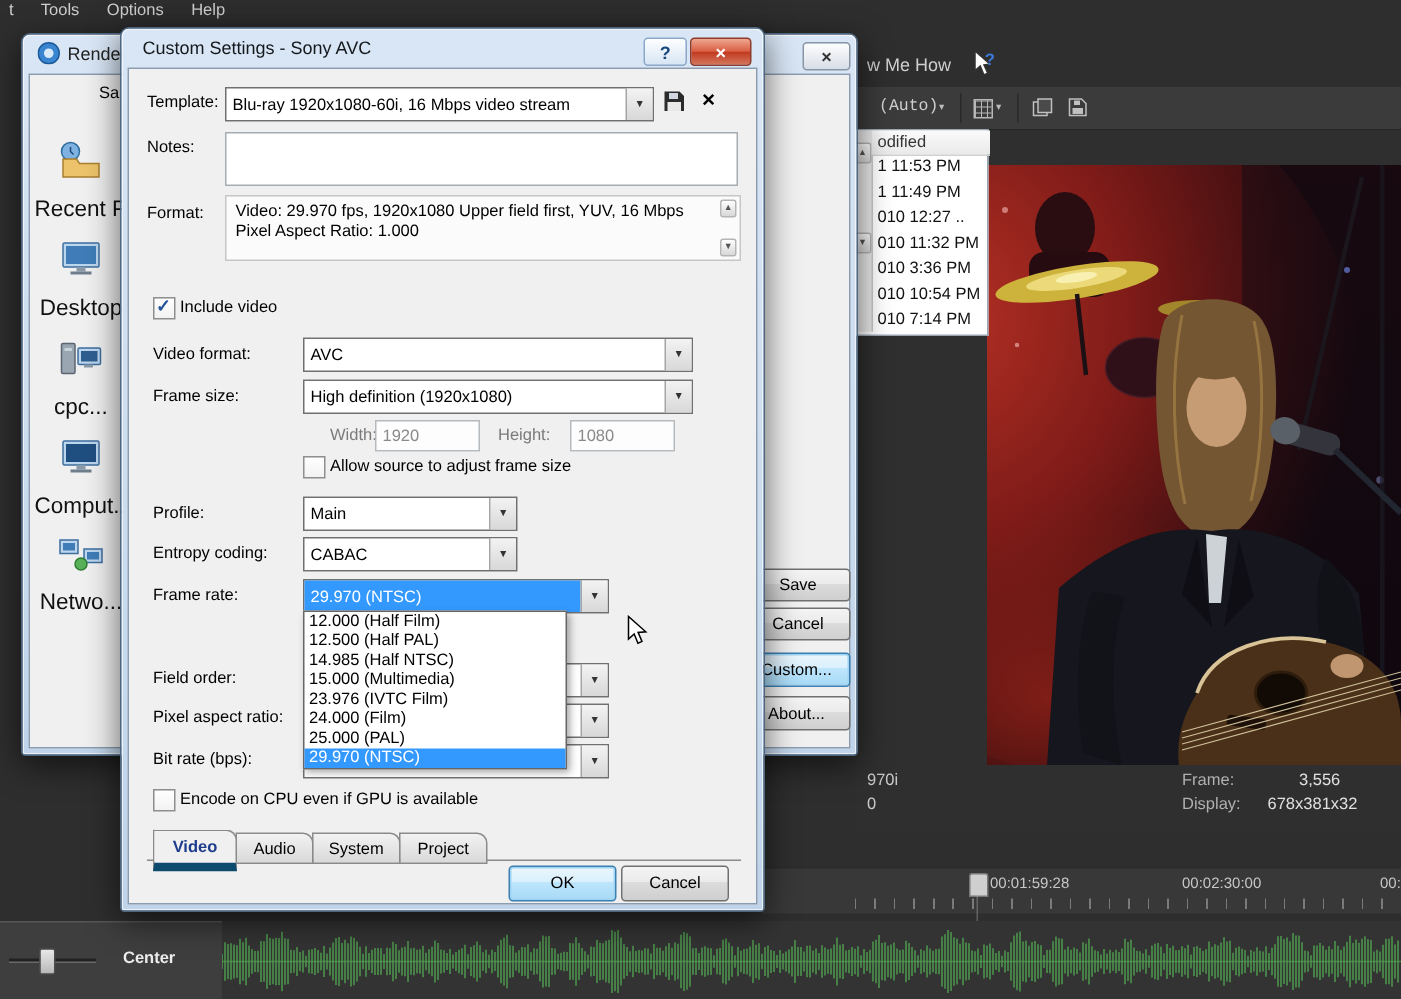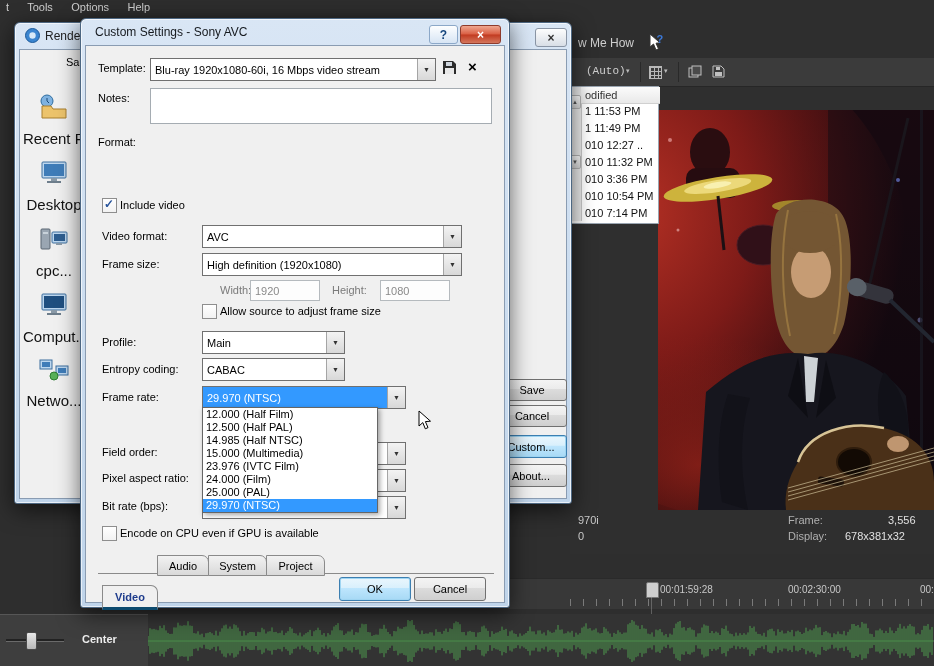--- a/index.html
+++ b/index.html
@@ -23,21 +23,21 @@
   .cb{position:absolute;width:13px;height:13px;background:linear-gradient(#fff,#f2f2f2);
       border:1px solid #8e8e8e;}
   .cb.checked::after{content:"\2713";position:absolute;left:1px;top:-2px;font-size:12px;font-weight:bold;color:#28549b;}
   .inpd{position:absolute;height:19px;border:1px solid #b5babe;background:#fdfdfd;color:#8a8a8a;
         font-size:11px;display:flex;align-items:center;padding:0 4px;}
   .ddl{position:absolute;background:#fff;border:1px solid #666;box-shadow:2px 2px 5px rgba(0,0,0,.35);z-index:6;}
   .ddl .it{height:13px;line-height:13px;font-size:11px;padding:0 3px;white-space:nowrap;}
   .ddl .it.sel{background:#3399ff;color:#fff;}
   .tab{position:absolute;border:1px solid #8a8a8a;border-radius:0 7px 0 0;font-size:11px;
        display:flex;align-items:center;justify-content:center;background:linear-gradient(#f2f2f2,#d9d9d9);z-index:2;}
-  .tab.active{background:#f0f0f0;border-bottom:3px solid #0c4a6e;font-weight:bold;color:#1e3c8c;z-index:3;margin-top:32px;}
+  .tab.active{background:#f0f0f0;border-bottom:6px solid #0c4a6e;font-weight:bold;color:#1e3c8c;z-index:3;}
   
   .dlg{position:absolute;border:1px solid #4d6782;border-radius:6px 6px 3px 3px;
        background:linear-gradient(#d9e6f5,#bfd4ea);box-shadow:0 6px 22px rgba(0,0,0,.6),inset 0 0 0 1px rgba(255,255,255,.65);}
   .dlgbody{position:absolute;background:#f0f0f0;border:1px solid #8a9cb2;}
   .captionbtn{position:absolute;border-radius:3px;display:flex;align-items:center;justify-content:center;
        font-size:12px;font-weight:bold;}
   .helpbtn{background:linear-gradient(#fdfeff,#d7e5f4);border:1px solid #8ca8c8;color:#17477e;}
   .closebtn-red{background:linear-gradient(#efa790,#d95f44 48%,#c13a20 52%,#d4765c);
        border:1px solid #8e3b2c;color:#fff;}
   .closebtn-gray{background:linear-gradient(#fdfdfd,#d8dee6);border:1px solid #8a95a5;color:#333;}
@@ -150,21 +150,21 @@
     <line x1="130" y1="378" x2="276" y2="338" stroke="#cfc09a" stroke-width="0.7"></line>
     <line x1="130" y1="382" x2="276" y2="342" stroke="#cfc09a" stroke-width="0.7"></line>
     <line x1="130" y1="386" x2="276" y2="346" stroke="#cfc09a" stroke-width="0.7"></line>
     <line x1="130" y1="390" x2="276" y2="350" stroke="#cfc09a" stroke-width="0.7"></line>
     <ellipse cx="240" cy="334" rx="11" ry="8" fill="#bf9670"></ellipse>
   </svg>
 
   <div class="darktext" style="left:578px;top:514px;color:#c8c8c8;">970i</div>
   <div class="darktext" style="left:578px;top:530px;color:#c8c8c8;">0</div>
   <div class="darktext" style="left:788px;top:514px;color:#b0b0b0;">Frame:</div>
-  <div class="darktext" style="left:888px;top:514px;color:#e0e0e0;">3,556</div>
+  <div class="darktext" style="left:866px;top:514px;color:#e0e0e0;">3,556</div>
   <div class="darktext" style="left:788px;top:530px;color:#b0b0b0;">Display:</div>
   <div class="darktext" style="left:845px;top:530px;color:#e0e0e0;">678x381x32</div>
 
   <div class="abs" style="left:508px;top:578px;width:426px;height:30px;background:#383838;border-top:1px solid #2a2a2a;">
     <div class="darktext" style="left:152px;top:5px;color:#c8c8c8;font-size:10px;">00:01:59:28</div>
     <div class="darktext" style="left:280px;top:5px;color:#c8c8c8;font-size:10px;">00:02:30:00</div>
     <div class="darktext" style="left:412px;top:5px;color:#c8c8c8;font-size:10px;">00:0</div>
     <div class="ticks" style="left:62px;top:20px;width:364px;"></div>
   </div>
   <div class="abs" style="left:646px;top:582px;width:11px;height:14px;background:#cfcfcf;border:1px solid #777;border-radius:2px 2px 0 0;"></div>
@@ -286,20 +286,26 @@
         <path d="M1 1h10l3 3v10H1z" fill="#2b2b2b"></path>
         <rect x="4" y="2" width="6" height="4" fill="#cfd6de"></rect>
         <rect x="3" y="8" width="9" height="6" fill="#e8e8e8"></rect>
       </svg>
       <div class="lbl" style="left:382px;top:12px;font-size:15px;font-weight:bold;">×</div>
 
       <div class="lbl" style="left:12px;top:46px;">Notes:</div>
       <textarea class="abs" style="left: 64px; top: 42px; width: 336px; height: 30px; border: 1px solid rgb(165, 172, 178); background: rgb(255, 255, 255); resize: none; font-family: &quot;Liberation Sans&quot;, sans-serif; font-size: 11px;"></textarea>
 
       <div class="lbl" style="left:12px;top:90px;">Format:</div>
+      <div class="abs" style="left:64px;top:84px;width:342px;height:42px;background:#fbfbfb;border:1px solid #c6c6c6;">
+        <div class="lbl" style="left:6px;top:4px;">Video: 29.970 fps, 1920x1080 Upper field first, YUV, 16 Mbps</div>
+        <div class="lbl" style="left:6px;top:17px;">Pixel Aspect Ratio: 1.000</div>
+        <div class="scrollarrow" style="right:2px;top:2px;width:9px;height:10px;">▲</div>
+        <div class="scrollarrow" style="right:2px;bottom:2px;width:9px;height:10px;">▼</div>
+      </div>
 
       <div class="cb checked" style="left:16px;top:152px;"></div>
       <div class="lbl" style="left:34px;top:153px;">Include video</div>
 
       <div class="lbl" style="left:16px;top:184px;">Video format:</div>
       <div class="combo" style="left:116px;top:179px;width:258px;">
         <div class="val">AVC</div>
         <div class="arr">▼</div>
       </div>
 

